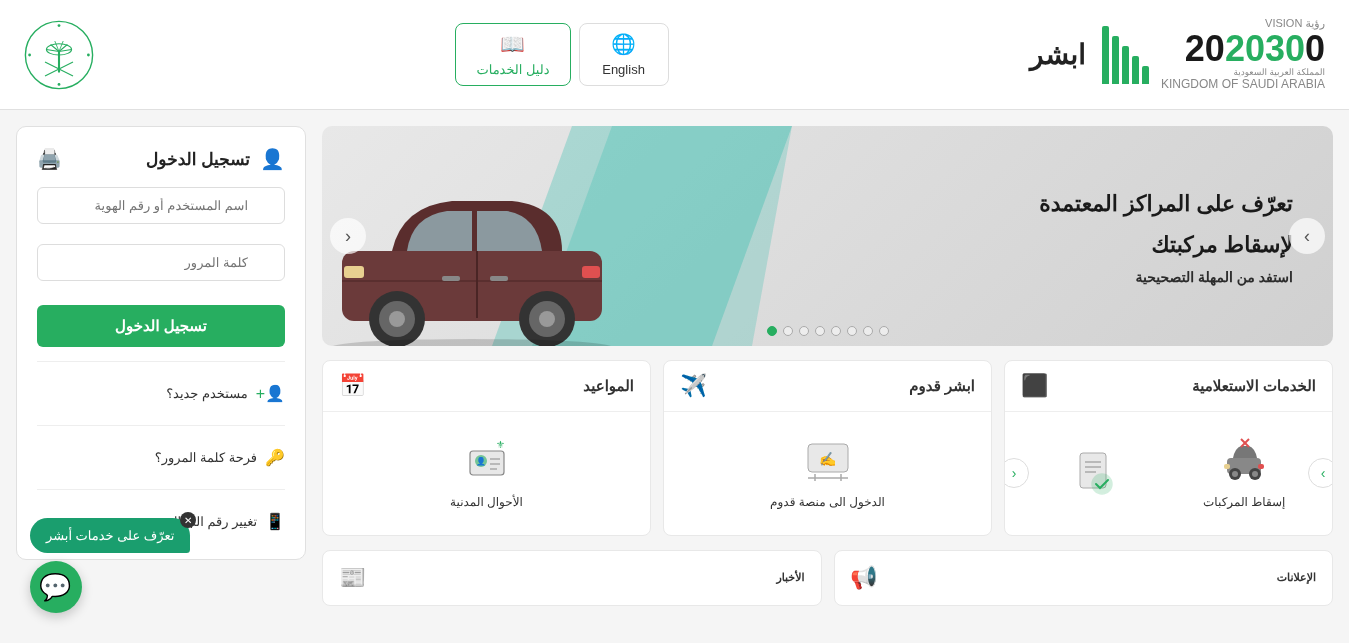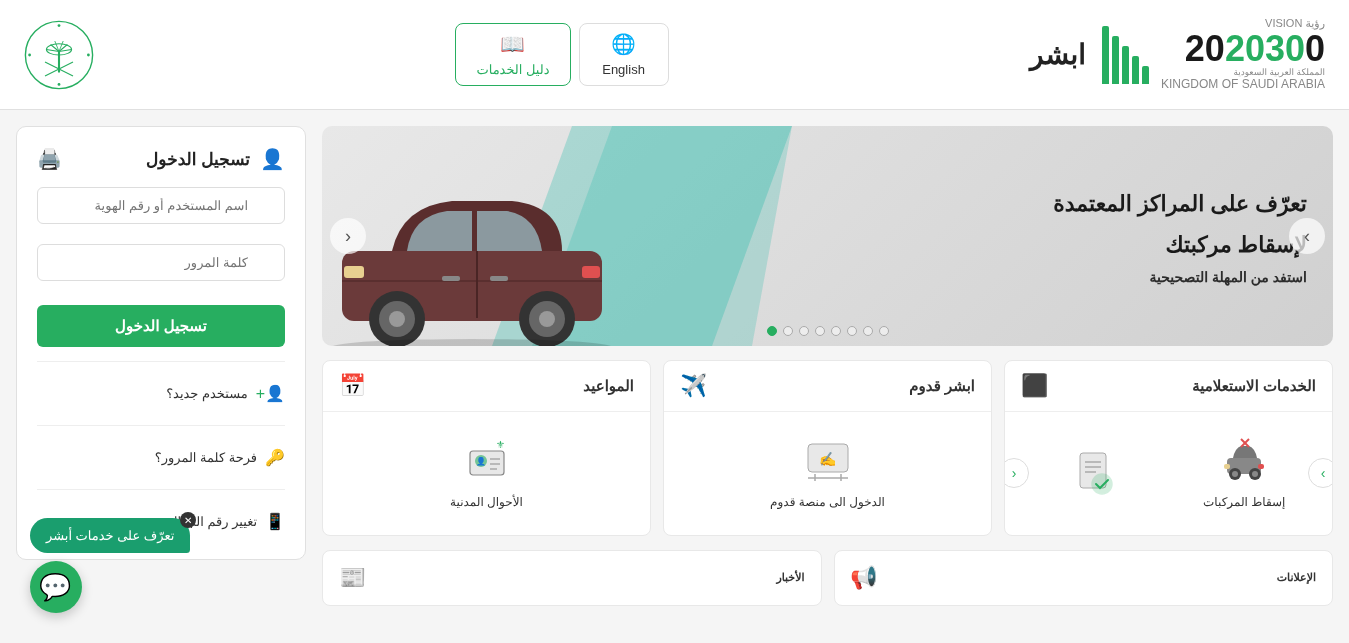--- a/index.html
+++ b/index.html
@@ -76,21 +76,21 @@
       background: linear-gradient(135deg, #e8e8e8 0%, #d0d0d0 100%);
       border-radius: 10px;
       overflow: hidden;
       position: relative;
       height: 220px;
       display: flex;
       align-items: center;
     }
     .slider-text {
       position: absolute;
-      right: 26px;
+      right: 40px;
       text-align: right;
       direction: rtl;
       margin-left: 44px;
     }
     .slider-text h2 {
       font-size: 22px;
       font-weight: bold;
       color: #1a1a1a;
       line-height: 1.5;
       margin-bottom: 8px;

